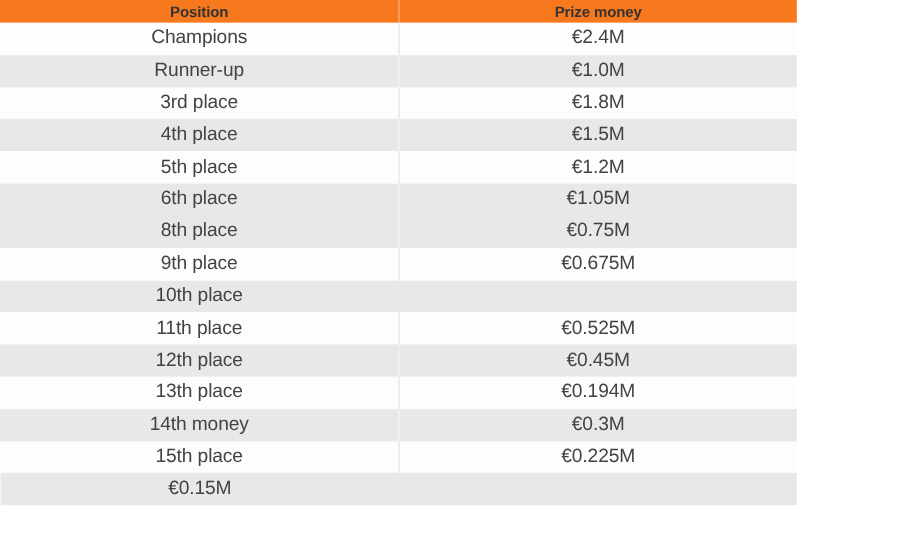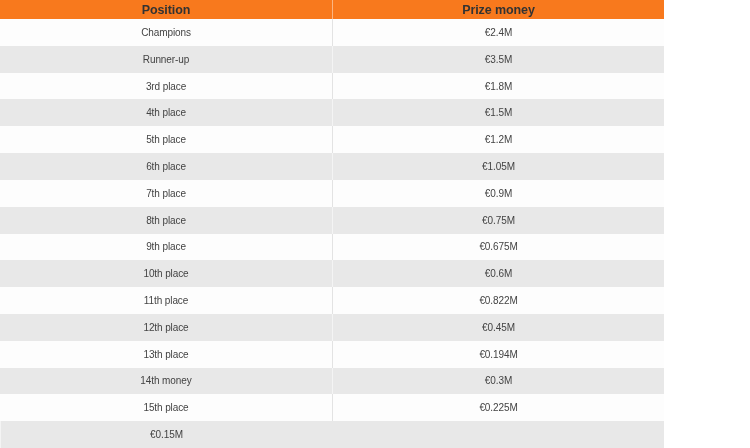--- a/index.html
+++ b/index.html
@@ -46,21 +46,21 @@
     flex: 0 0 26.8125px;
     background: var(--row-odd, #fdfdfd);
   }
   .row.alt {
     background: var(--row-even, #e8e8e8);
   }
   .cell {
     display: flex;
     align-items: center;
     justify-content: center;
-    font-size: 10px;
+    font-size: 16px;
     color: var(--cell-text, #434343);
     letter-spacing: -0.1px;
   }
   .cell.right {
     border-left: 1px solid var(--col-divider, #e3e3e3);
   }
   .row.alt .cell.right {
     border-left-color: var(--col-divider-alt, #f4f4f4);
   }
 </style>
@@ -72,57 +72,52 @@
     <div class="hcell left">Position</div>
     <div class="hcell right">Prize money</div>
   </div>
   <div id="table-body">
       <div class="row">
         <div class="cell left">Champions</div>
         <div class="cell right">€2.4M</div>
       </div>
       <div class="row alt">
         <div class="cell left">Runner-up</div>
-        <div class="cell right">€3.5M</div>
+        <div class="cell right">€1.0M</div>
       </div>
       <div class="row">
         <div class="cell left">3rd place</div>
         <div class="cell right">€1.8M</div>
       </div>
       <div class="row alt">
         <div class="cell left">4th place</div>
         <div class="cell right">€1.5M</div>
       </div>
       <div class="row">
         <div class="cell left">5th place</div>
         <div class="cell right">€1.2M</div>
       </div>
       <div class="row alt">
         <div class="cell left">6th place</div>
         <div class="cell right">€1.05M</div>
       </div>
-      <div class="row">
-        <div class="cell left">7th place</div>
-        <div class="cell right">€0.9M</div>
-      </div>
       <div class="row alt">
         <div class="cell left">8th place</div>
         <div class="cell right">€0.75M</div>
       </div>
       <div class="row">
         <div class="cell left">9th place</div>
         <div class="cell right">€0.675M</div>
       </div>
       <div class="row alt">
         <div class="cell left">10th place</div>
-        <div class="cell right">€0.6M</div>
       </div>
       <div class="row">
         <div class="cell left">11th place</div>
-        <div class="cell right">€0.822M</div>
+        <div class="cell right">€0.525M</div>
       </div>
       <div class="row alt">
         <div class="cell left">12th place</div>
         <div class="cell right">€0.45M</div>
       </div>
       <div class="row">
         <div class="cell left">13th place</div>
         <div class="cell right">€0.194M</div>
       </div>
       <div class="row alt">

